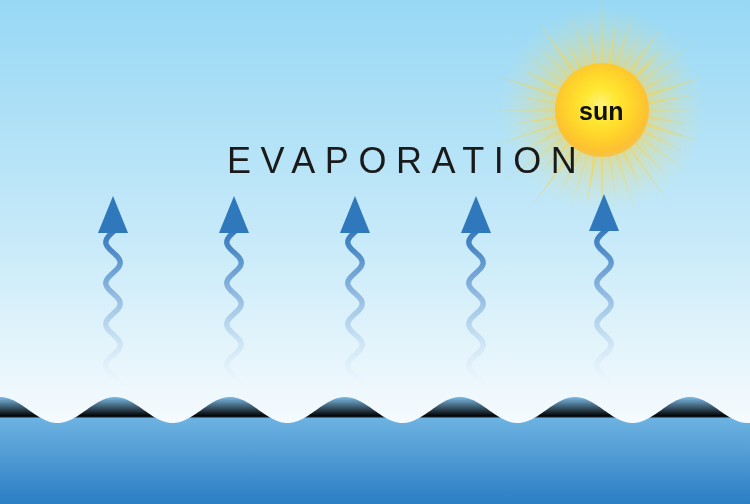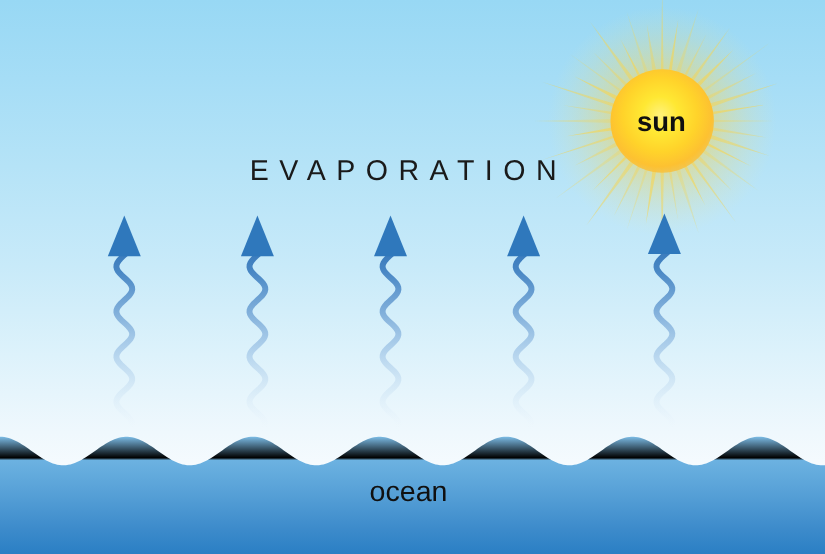--- a/index.html
+++ b/index.html
@@ -49,21 +49,21 @@
   }
   .label {
     position: absolute;
     color: #111111;
     white-space: nowrap;
     user-select: none;
   }
   #evaporation-label {
     left: 227px;
     top: 140px;
-    font-size: 26px;
+    font-size: 36px;
     letter-spacing: 9.5px;
     color: #1a1a1a;
     font-weight: 400;
   }
   #sun-label {
     left: 579px;
     top: 97px;
     font-size: 25px;
     color: #101010;
     font-weight: bold;
@@ -202,15 +202,14 @@
         </linearGradient>
       </defs>
       <path id="ocean-path" d="M0,397.00 L2,397.08 L4,397.31 L6,397.69 L8,398.22 L10,398.89 L12,399.70 L14,400.62 L16,401.66 L18,402.80 L20,404.02 L22,405.31 L24,406.66 L26,408.05 L28,409.47 L30,410.89 L32,412.30 L34,413.68 L36,415.02 L38,416.29 L40,417.50 L42,418.61 L44,419.62 L46,420.52 L48,421.29 L50,421.92 L52,422.42 L54,422.76 L56,422.96 L58,423.00 L60,422.88 L62,422.61 L64,422.19 L66,421.62 L68,420.92 L70,420.08 L72,419.13 L74,418.07 L76,416.91 L78,415.66 L80,414.35 L82,412.99 L84,411.59 L86,410.18 L88,408.76 L90,407.36 L92,405.98 L94,404.66 L96,403.40 L98,402.22 L100,401.13 L102,400.14 L104,399.28 L106,398.54 L108,397.94 L110,397.48 L112,397.17 L114,397.02 L116,397.02 L118,397.17 L120,397.48 L122,397.94 L124,398.54 L126,399.28 L128,400.14 L130,401.13 L132,402.22 L134,403.40 L136,404.66 L138,405.98 L140,407.36 L142,408.76 L144,410.18 L146,411.59 L148,412.99 L150,414.35 L152,415.66 L154,416.91 L156,418.07 L158,419.13 L160,420.08 L162,420.92 L164,421.62 L166,422.19 L168,422.61 L170,422.88 L172,423.00 L174,422.96 L176,422.76 L178,422.42 L180,421.92 L182,421.29 L184,420.52 L186,419.62 L188,418.61 L190,417.50 L192,416.29 L194,415.02 L196,413.68 L198,412.30 L200,410.89 L202,409.47 L204,408.05 L206,406.66 L208,405.31 L210,404.02 L212,402.80 L214,401.66 L216,400.62 L218,399.70 L220,398.89 L222,398.22 L224,397.69 L226,397.31 L228,397.08 L230,397.00 L232,397.08 L234,397.31 L236,397.69 L238,398.22 L240,398.89 L242,399.70 L244,400.62 L246,401.66 L248,402.80 L250,404.02 L252,405.31 L254,406.66 L256,408.05 L258,409.47 L260,410.89 L262,412.30 L264,413.68 L266,415.02 L268,416.29 L270,417.50 L272,418.61 L274,419.62 L276,420.52 L278,421.29 L280,421.92 L282,422.42 L284,422.76 L286,422.96 L288,423.00 L290,422.88 L292,422.61 L294,422.19 L296,421.62 L298,420.92 L300,420.08 L302,419.13 L304,418.07 L306,416.91 L308,415.66 L310,414.35 L312,412.99 L314,411.59 L316,410.18 L318,408.76 L320,407.36 L322,405.98 L324,404.66 L326,403.40 L328,402.22 L330,401.13 L332,400.14 L334,399.28 L336,398.54 L338,397.94 L340,397.48 L342,397.17 L344,397.02 L346,397.02 L348,397.17 L350,397.48 L352,397.94 L354,398.54 L356,399.28 L358,400.14 L360,401.13 L362,402.22 L364,403.40 L366,404.66 L368,405.98 L370,407.36 L372,408.76 L374,410.18 L376,411.59 L378,412.99 L380,414.35 L382,415.66 L384,416.91 L386,418.07 L388,419.13 L390,420.08 L392,420.92 L394,421.62 L396,422.19 L398,422.61 L400,422.88 L402,423.00 L404,422.96 L406,422.76 L408,422.42 L410,421.92 L412,421.29 L414,420.52 L416,419.62 L418,418.61 L420,417.50 L422,416.29 L424,415.02 L426,413.68 L428,412.30 L430,410.89 L432,409.47 L434,408.05 L436,406.66 L438,405.31 L440,404.02 L442,402.80 L444,401.66 L446,400.62 L448,399.70 L450,398.89 L452,398.22 L454,397.69 L456,397.31 L458,397.08 L460,397.00 L462,397.08 L464,397.31 L466,397.69 L468,398.22 L470,398.89 L472,399.70 L474,400.62 L476,401.66 L478,402.80 L480,404.02 L482,405.31 L484,406.66 L486,408.05 L488,409.47 L490,410.89 L492,412.30 L494,413.68 L496,415.02 L498,416.29 L500,417.50 L502,418.61 L504,419.62 L506,420.52 L508,421.29 L510,421.92 L512,422.42 L514,422.76 L516,422.96 L518,423.00 L520,422.88 L522,422.61 L524,422.19 L526,421.62 L528,420.92 L530,420.08 L532,419.13 L534,418.07 L536,416.91 L538,415.66 L540,414.35 L542,412.99 L544,411.59 L546,410.18 L548,408.76 L550,407.36 L552,405.98 L554,404.66 L556,403.40 L558,402.22 L560,401.13 L562,400.14 L564,399.28 L566,398.54 L568,397.94 L570,397.48 L572,397.17 L574,397.02 L576,397.02 L578,397.17 L580,397.48 L582,397.94 L584,398.54 L586,399.28 L588,400.14 L590,401.13 L592,402.22 L594,403.40 L596,404.66 L598,405.98 L600,407.36 L602,408.76 L604,410.18 L606,411.59 L608,412.99 L610,414.35 L612,415.66 L614,416.91 L616,418.07 L618,419.13 L620,420.08 L622,420.92 L624,421.62 L626,422.19 L628,422.61 L630,422.88 L632,423.00 L634,422.96 L636,422.76 L638,422.42 L640,421.92 L642,421.29 L644,420.52 L646,419.62 L648,418.61 L650,417.50 L652,416.29 L654,415.02 L656,413.68 L658,412.30 L660,410.89 L662,409.47 L664,408.05 L666,406.66 L668,405.31 L670,404.02 L672,402.80 L674,401.66 L676,400.62 L678,399.70 L680,398.89 L682,398.22 L684,397.69 L686,397.31 L688,397.08 L690,397.00 L692,397.08 L694,397.31 L696,397.69 L698,398.22 L700,398.89 L702,399.70 L704,400.62 L706,401.66 L708,402.80 L710,404.02 L712,405.31 L714,406.66 L716,408.05 L718,409.47 L720,410.89 L722,412.30 L724,413.68 L726,415.02 L728,416.29 L730,417.50 L732,418.61 L734,419.62 L736,420.52 L738,421.29 L740,421.92 L742,422.42 L744,422.76 L746,422.96 L748,423.00 L750,422.88 L750,504 L0,504 Z" fill="url(#oceanGrad)"></path>
     </svg>
   </div>
 
   <div class="label" id="evaporation-label">EVAPORATION</div>
 
   <div class="label" id="sun-label">sun</div>
 
-  <div class="label" id="ocean-label">ocean</div>
 
 </div>
 
 </body></html>

